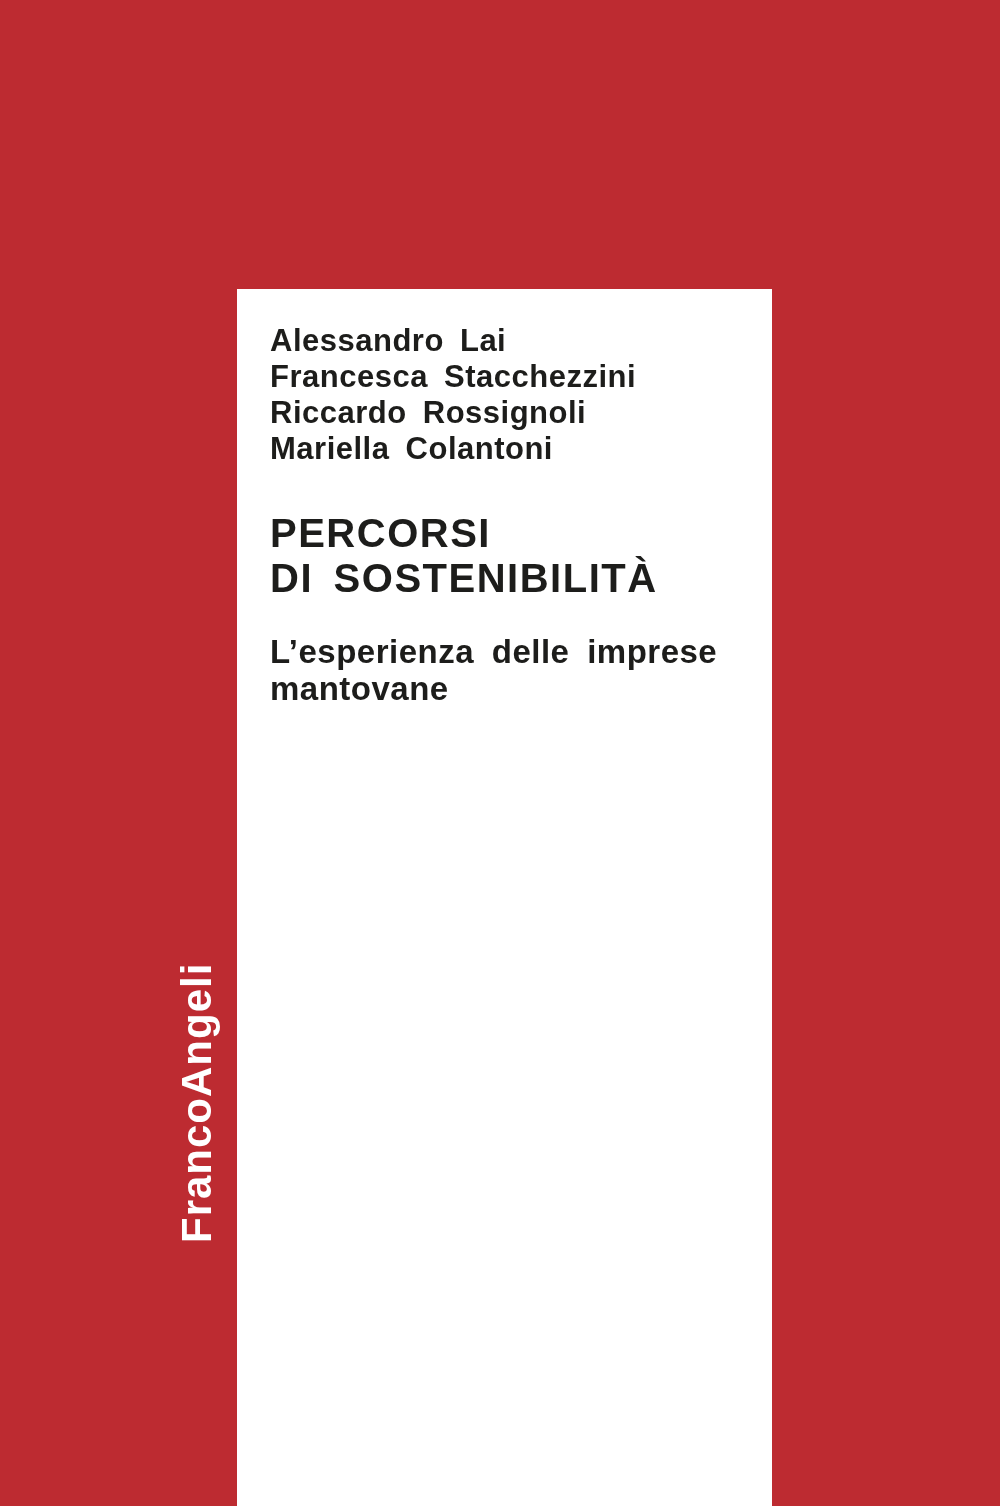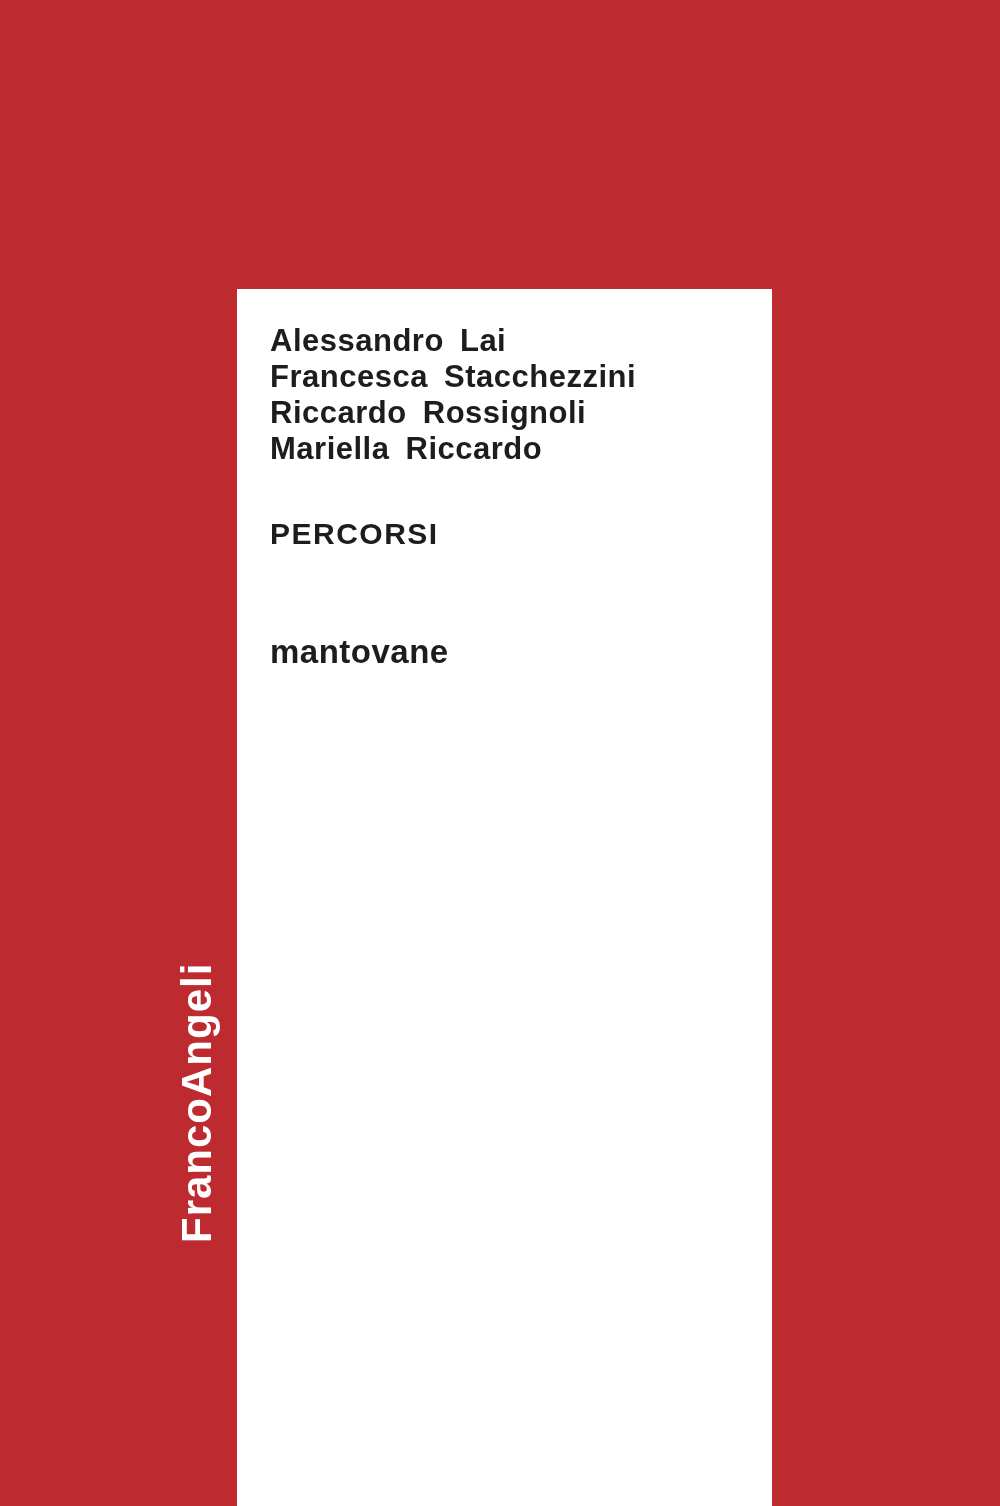--- a/index.html
+++ b/index.html
@@ -40,21 +40,21 @@
     font-weight: 700;
     line-height: 36px;
     letter-spacing: 0.5px;
     word-spacing: 7px;
     white-space: nowrap;
   }
   .title-block {
     top: 222px;
   }
   .title-line {
-    font-size: 30px;
+    font-size: 40px;
     font-weight: 700;
     line-height: 45px;
     letter-spacing: 1.5px;
     word-spacing: 8px;
     white-space: nowrap;
   }
   .subtitle-block {
     top: 344px;
   }
   .subtitle-line {
@@ -87,26 +87,28 @@
 <div class="cover">
 
   <div class="publisher-vertical">FrancoAngeli</div>
 
   <div class="title-panel">
 
     <div class="text-col authors-block">
       <div class="author-line">Alessandro Lai</div>
       <div class="author-line">Francesca Stacchezzini</div>
       <div class="author-line">Riccardo Rossignoli</div>
-      <div class="author-line">Mariella Riccardo</div>
+      <div class="author-line">Mariella Colantoni</div>
     </div>
 
     <div class="text-col title-block">
       <div class="title-line">PERCORSI</div>
+      <div class="title-line">DI SOSTENIBILITÀ</div>
     </div>
 
     <div class="text-col subtitle-block">
+      <div class="subtitle-line">L’esperienza delle imprese</div>
       <div class="subtitle-line">mantovane</div>
     </div>
 
   </div>
 
 </div>
 
 </body></html>

